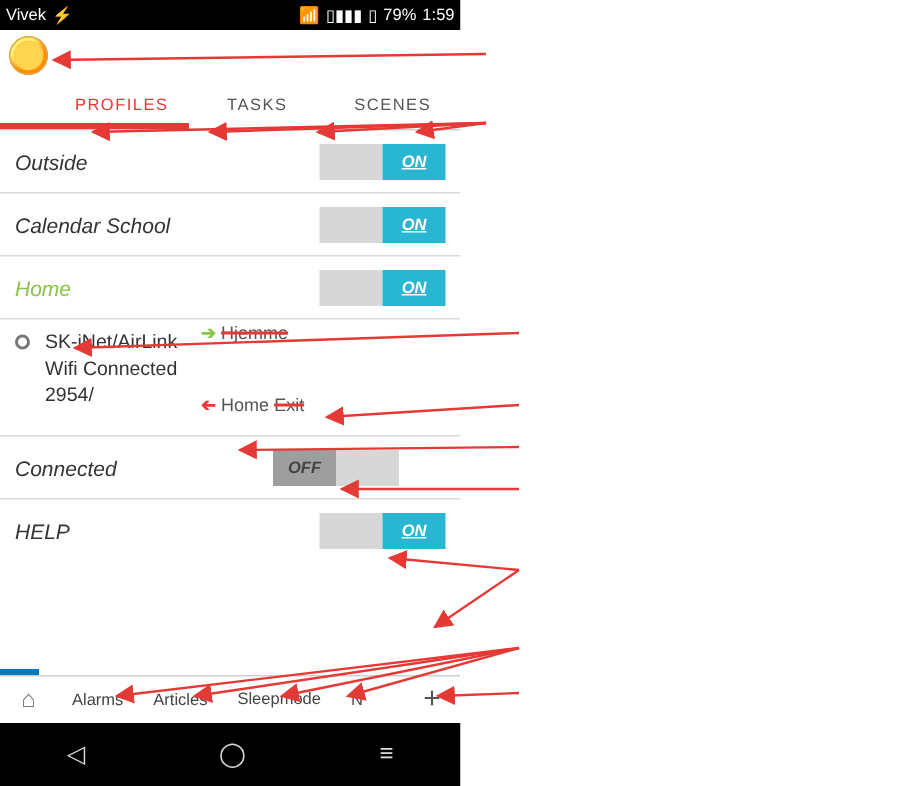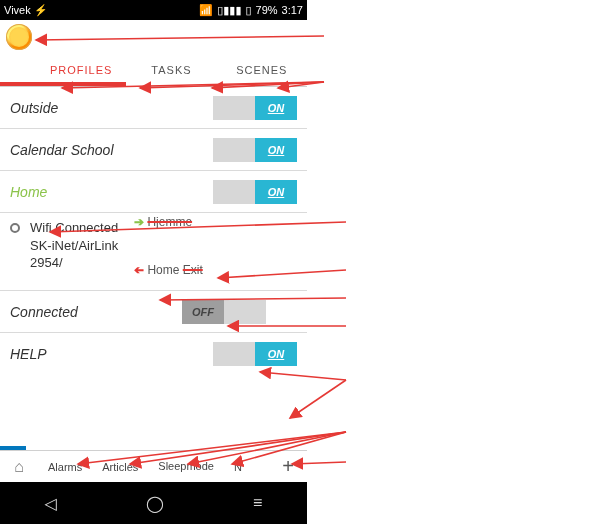--- a/index.html
+++ b/index.html
@@ -80,21 +80,21 @@
   <div class="statusbar">
     <div class="left">
       <span>Vivek</span>
       <span>⚡</span>
     </div>
     <div class="right">
       <span>📶</span>
       <span>▯<span>▮▮▮</span></span>
       <span>▯</span>
       <span>79%</span>
-      <span>3:17</span>
+      <span>1:59</span>
     </div>
   </div>
 
   <div class="app-header">
     <div class="gear"></div>
   </div>
 
   <div class="tabs">
     <div class="tab active">
         <span>PROFILES</span>
@@ -129,22 +129,22 @@
     <div class="toggle state-on">
       <div class="half left track"></div>
       <div class="half on-chip">ON</div>
     </div>
   </div>
 
   <div class="expanded" style="position:relative; height:78px;">
     <div class="ctx-row" style="align-items:flex-start;">
       <div class="dot"></div>
       <div class="ctx">
+        <div>SK-iNet/AirLink</div>
         <div>Wifi Connected</div>
-        <div>SK-iNet/AirLink</div>
         <div>2954/</div>
       </div>
     </div>
     <div class="tasklink" style="left:134px; top:2px;">
       <span class="green-arrow">➔</span>
       <span class="strike">Hjemme</span>
     </div>
     <div class="tasklink" style="left:134px; top:50px;">
       <span class="red-arrow" style="display:inline-block; transform:scaleX(-1);">➔</span>
       <span><span>Home </span><span class="strike">Exit</span></span>

